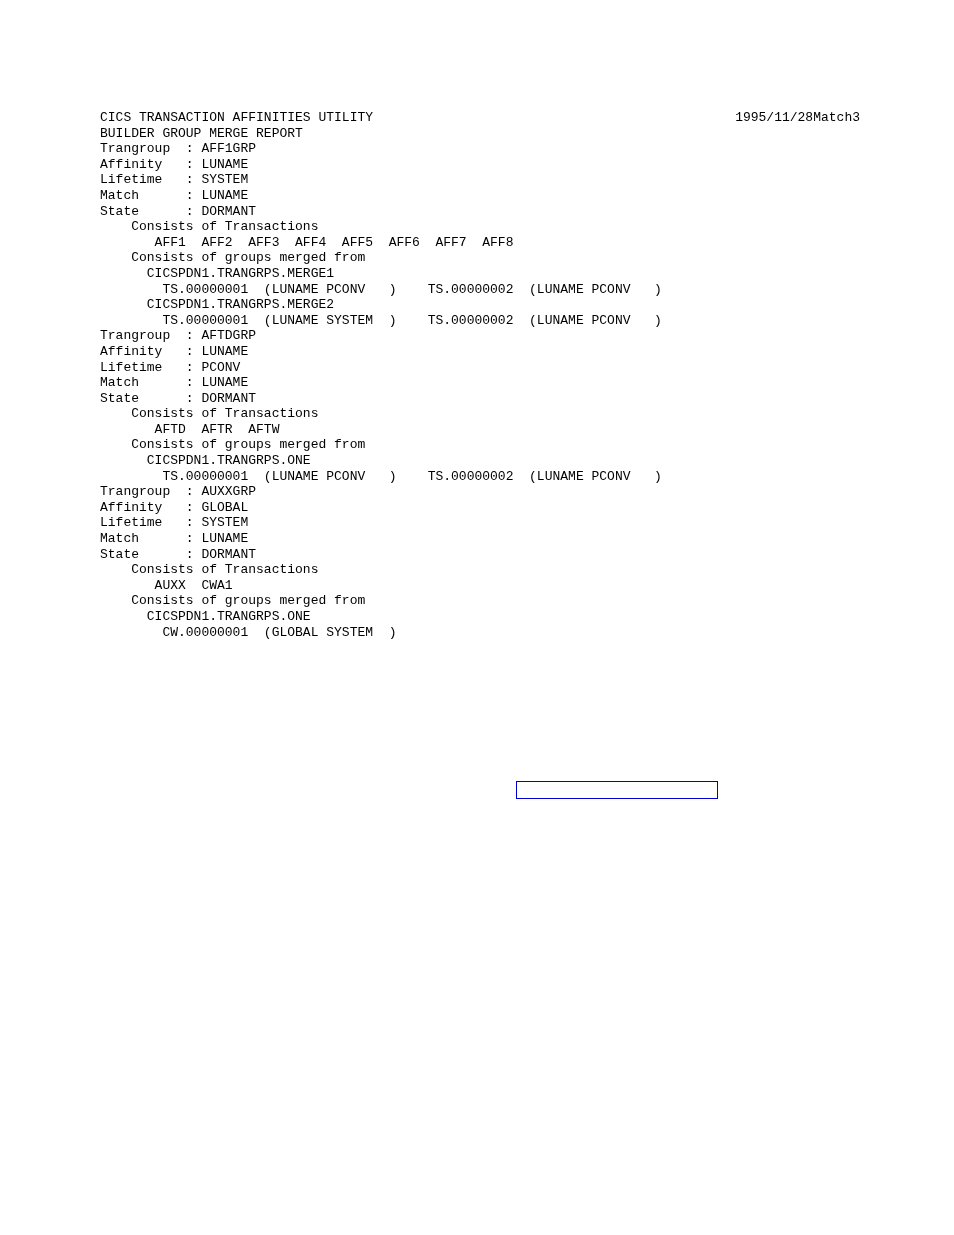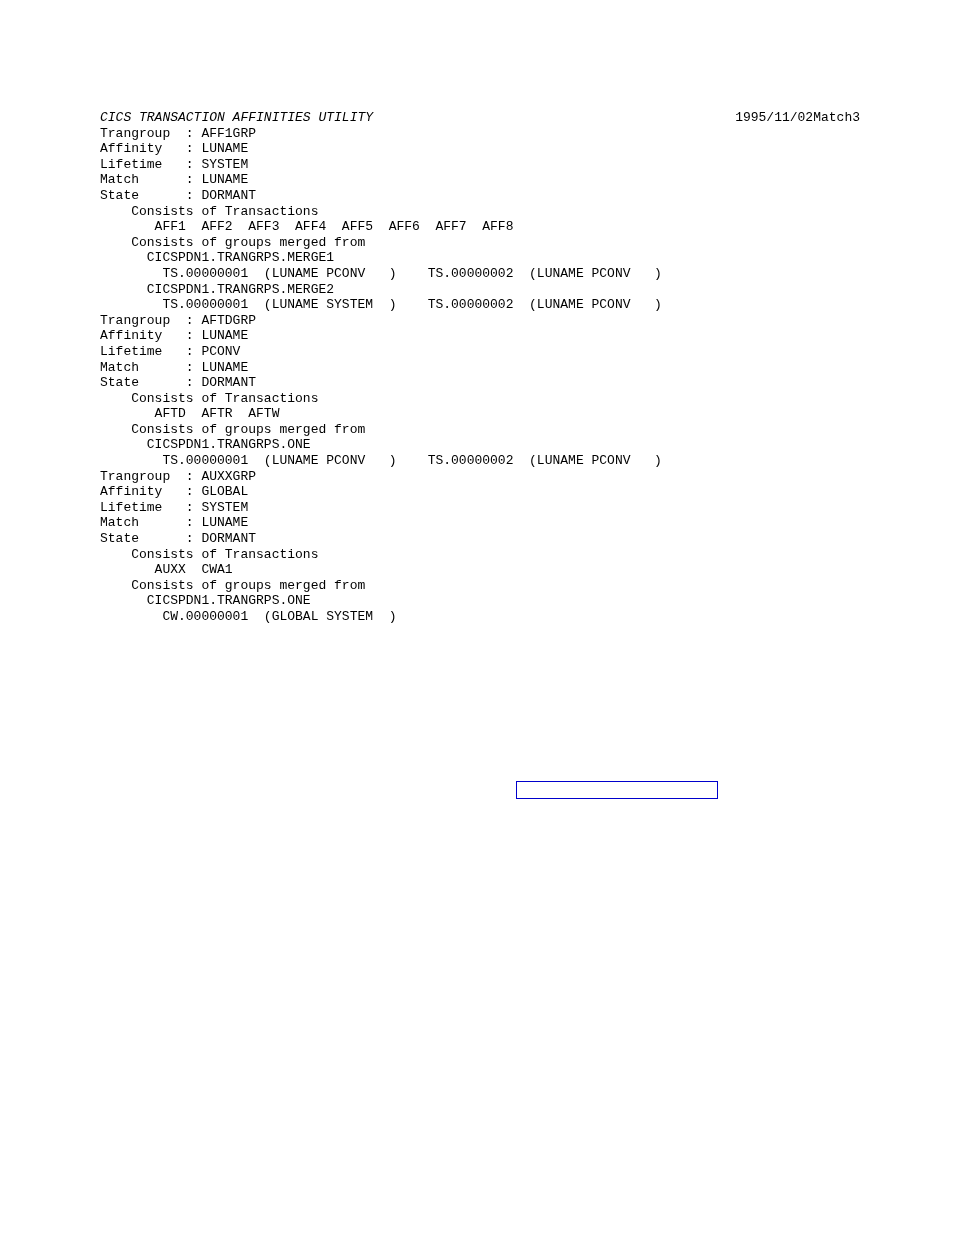--- a/index.html
+++ b/index.html
@@ -25,27 +25,28 @@
     border: 1px solid #0000cc;
     width: 200px;
     height: 16px;
     left: 516px;
     top: 781px;
   }
   .hdr-row {
     display: flex;
     width: 760px;
   }
-  .hdr-left { flex: 1; font-style: italic; }
+  .hdr-left { flex: 1; }
 </style>
 </head>
 <body>
 
 <div class="page">
-  <pre class="hdr-row"><span class="hdr-left">CICS TRANSACTION AFFINITIES UTILITY</span><span>1995/11/02</span>   <span>Match</span>   <span>3</span></pre>
+  <pre class="hdr-row"><span class="hdr-left">CICS TRANSACTION AFFINITIES UTILITY</span><span>1995/11/28</span>   <span>Match</span>   <span>3</span></pre>
+  <pre>BUILDER GROUP MERGE REPORT</pre>
   <pre id="report-body">Trangroup  : AFF1GRP
 Affinity   : LUNAME
 Lifetime   : SYSTEM
 Match      : LUNAME
 State      : DORMANT
     Consists of Transactions
        AFF1  AFF2  AFF3  AFF4  AFF5  AFF6  AFF7  AFF8
     Consists of groups merged from
       CICSPDN1.TRANGRPS.MERGE1
         TS.00000001  (LUNAME PCONV   )    TS.00000002  (LUNAME PCONV   )

